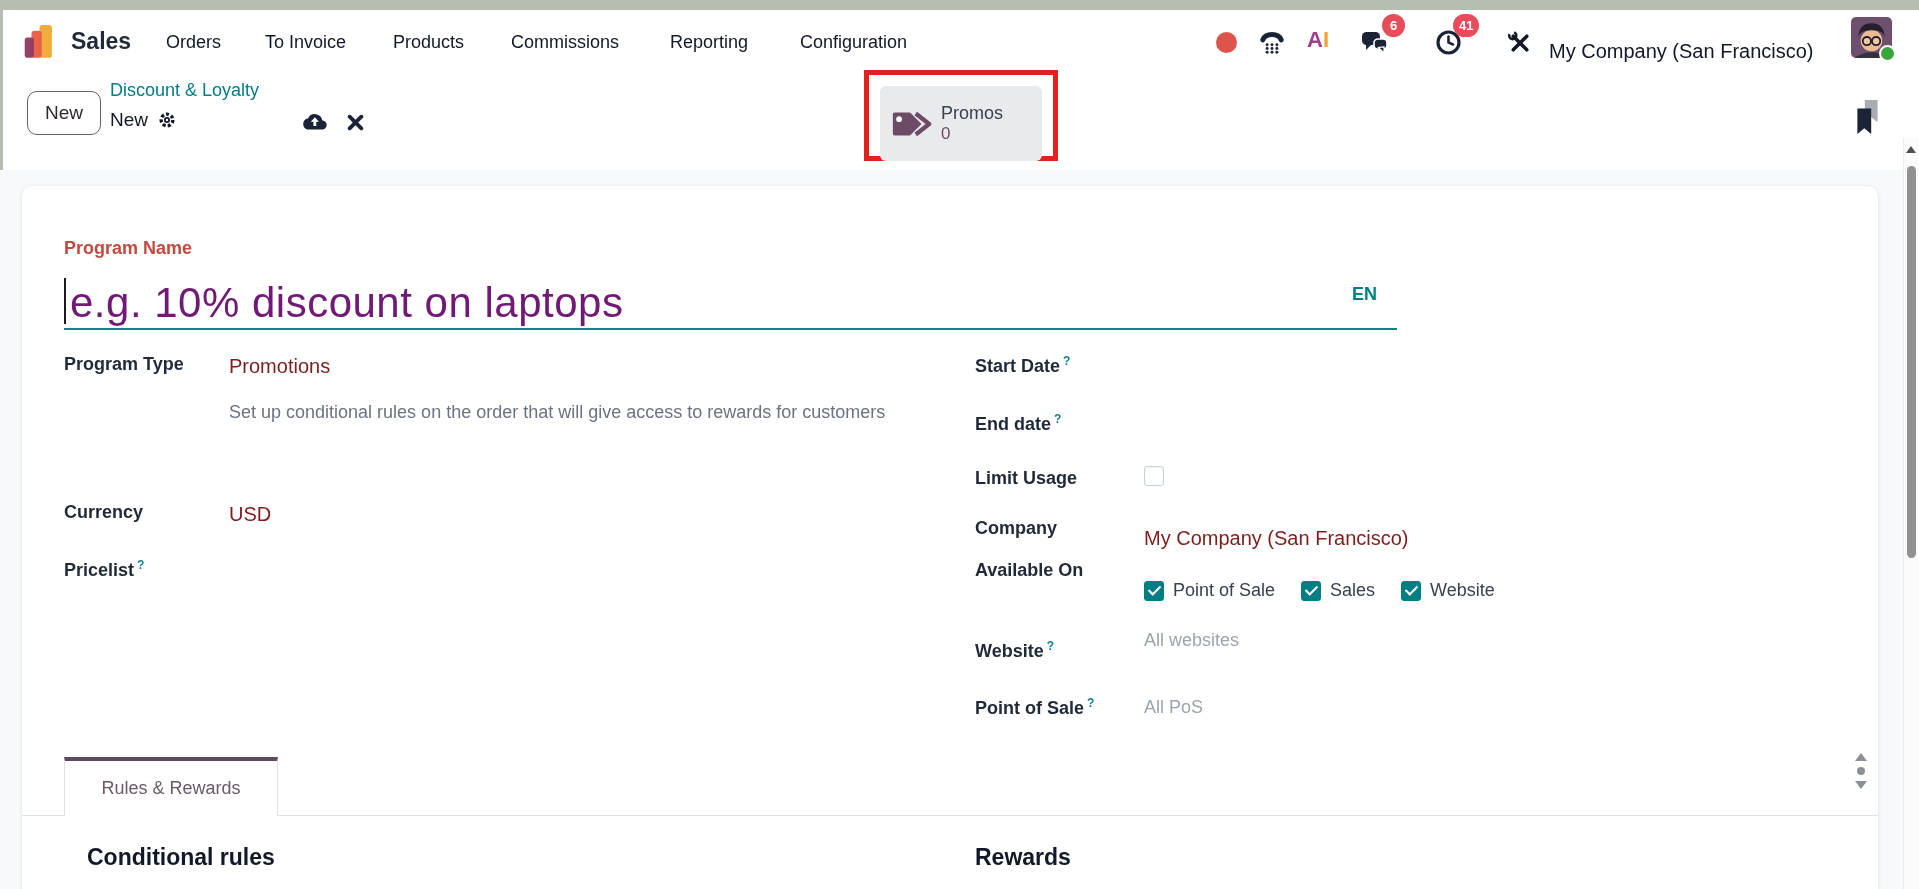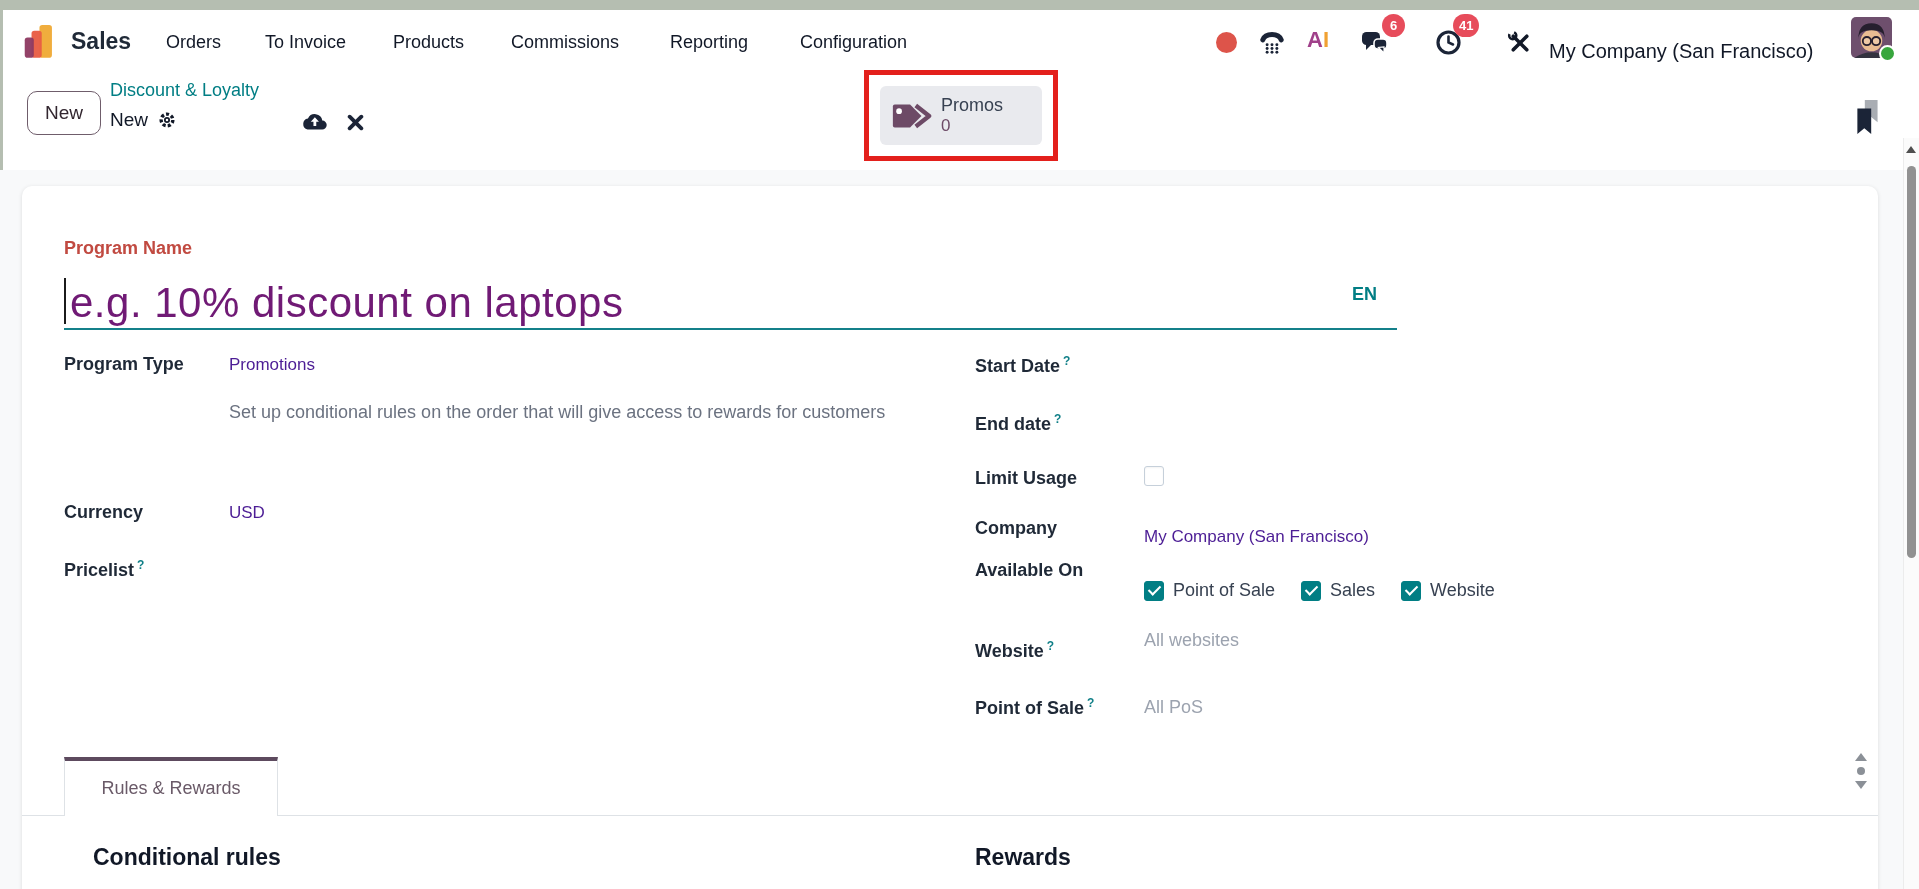--- a/index.html
+++ b/index.html
@@ -28,38 +28,38 @@
   .btn-new{position:absolute;left:24px;top:16px;height:44px;padding:0 17px;background:#fff;
            border:1px solid #6f5d6b;border-radius:10px;font-size:19px;color:#32262f;
            display:flex;align-items:center;font-family:"Liberation Sans",sans-serif;cursor:pointer;}
   .bc-parent{position:absolute;left:107px;top:5px;font-size:18px;color:#017e84;font-weight:500;cursor:pointer;}
   .bc-current{position:absolute;left:107px;top:34px;font-size:19px;color:#111827;display:flex;align-items:center;gap:10px;}
   .save-ind{position:absolute;left:297px;top:36px;cursor:pointer;}
   .discard-ind{position:absolute;left:344px;top:39px;cursor:pointer;}
   
   .annotation{position:absolute;left:864px;top:70px;width:194px;height:91px;border:5px solid #e3201c;
               box-sizing:border-box;z-index:6;}
-  .stat-btn{position:absolute;left:11px;top:11px;width:162px;height:59px;background:#e9eaee;border-radius:6px;
+  .stat-btn{position:absolute;left:11px;top:11px;width:162px;height:75px;background:#e9eaee;border-radius:6px;
             display:flex;align-items:center;padding:0 10px;box-sizing:border-box;gap:9px;cursor:pointer;}
   .stat-texts{display:flex;flex-direction:column;line-height:1.15;}
   .stat-label{font-size:18px;color:#374151;}
   .stat-count{font-size:17px;color:#6d4a66;}
   .bookmark{position:absolute;left:1853px;top:100px;z-index:4;cursor:pointer;}
   
   .page-body{position:absolute;top:170px;left:0;right:0;bottom:0;background:#f8f9fa;}
   .card{position:absolute;left:22px;top:16px;width:1856px;height:710px;background:#fff;
         border-radius:10px 10px 0 0;box-shadow:0 1px 4px rgba(0,0,0,0.12);}
   .pn-label{position:absolute;left:42px;top:52px;font-size:18px;font-weight:600;color:#c14a41;}
   .pn-input{position:absolute;left:42px;top:80px;width:1333px;height:62px;border-bottom:2px solid #14808a;
             display:flex;align-items:flex-end;cursor:text;}
   .caret{width:2px;height:46px;background:#1b1b1b;margin:0 4px 4px 0;}
   .pn-placeholder{font-size:42px;font-weight:300;color:#701a75;letter-spacing:0.5px;line-height:1.2;}
   .lang-badge{position:absolute;left:1330px;top:98px;font-size:18px;font-weight:700;color:#017e84;cursor:pointer;}
   .row-label{position:absolute;font-size:18px;font-weight:600;color:#1f2937;white-space:nowrap;}
-  .row-value{position:absolute;font-size:17px;color:#4c1d95;white-space:nowrap;cursor:pointer;}
+  .row-value{position:absolute;font-size:20px;color:#7f1d1d;white-space:nowrap;cursor:pointer;}
   .row-placeholder{position:absolute;font-size:18px;color:#9ca3af;white-space:nowrap;cursor:pointer;}
   .help-q{font-size:12px;color:#0f7f87;vertical-align:super;margin-left:3px;font-weight:600;}
   .help-text{position:absolute;left:207px;top:212px;width:700px;font-size:18px;color:#6b7280;line-height:1.6;}
   .cb{width:20px;height:20px;border-radius:3px;box-sizing:border-box;display:inline-flex;
       align-items:center;justify-content:center;cursor:pointer;}
   .cb-empty{border:1px solid #c6d0da;background:#fff;box-shadow:inset 0 1px 2px rgba(0,0,0,0.05);}
   .cb-checked{background:#017e84;border:1px solid #017e84;}
   .cb-checked::after{content:"";width:5px;height:10px;border:solid #fff;border-width:0 2.5px 2.5px 0;
       transform:rotate(45deg);margin-top:-3px;}
   .opt-group{position:absolute;left:1122px;top:394px;display:flex;align-items:center;gap:12px;}
@@ -277,21 +277,21 @@
       <div class="row-placeholder" style="left:1122px;top:444px;">All websites</div>
 
       <div class="row-label" style="left:953px;top:510px;">
         <span>Point of Sale</span><span class="help-q">?</span>
       </div>
       <div class="row-placeholder" style="left:1122px;top:511px;">All PoS</div>
 
       <div class="tab-line"></div>
       <div class="tab">Rules &amp; Rewards</div>
 
-      <div class="section-h" style="left:71px;">Conditional rules</div>
+      <div class="section-h" style="left:65px;">Conditional rules</div>
       <div class="section-h" style="left:953px;">Rewards</div>
     </div>
   </div>
 
   <div class="pager">
     <span class="tri-up"></span>
     <span class="pager-dot"></span>
     <span class="tri-down"></span>
   </div>
 

